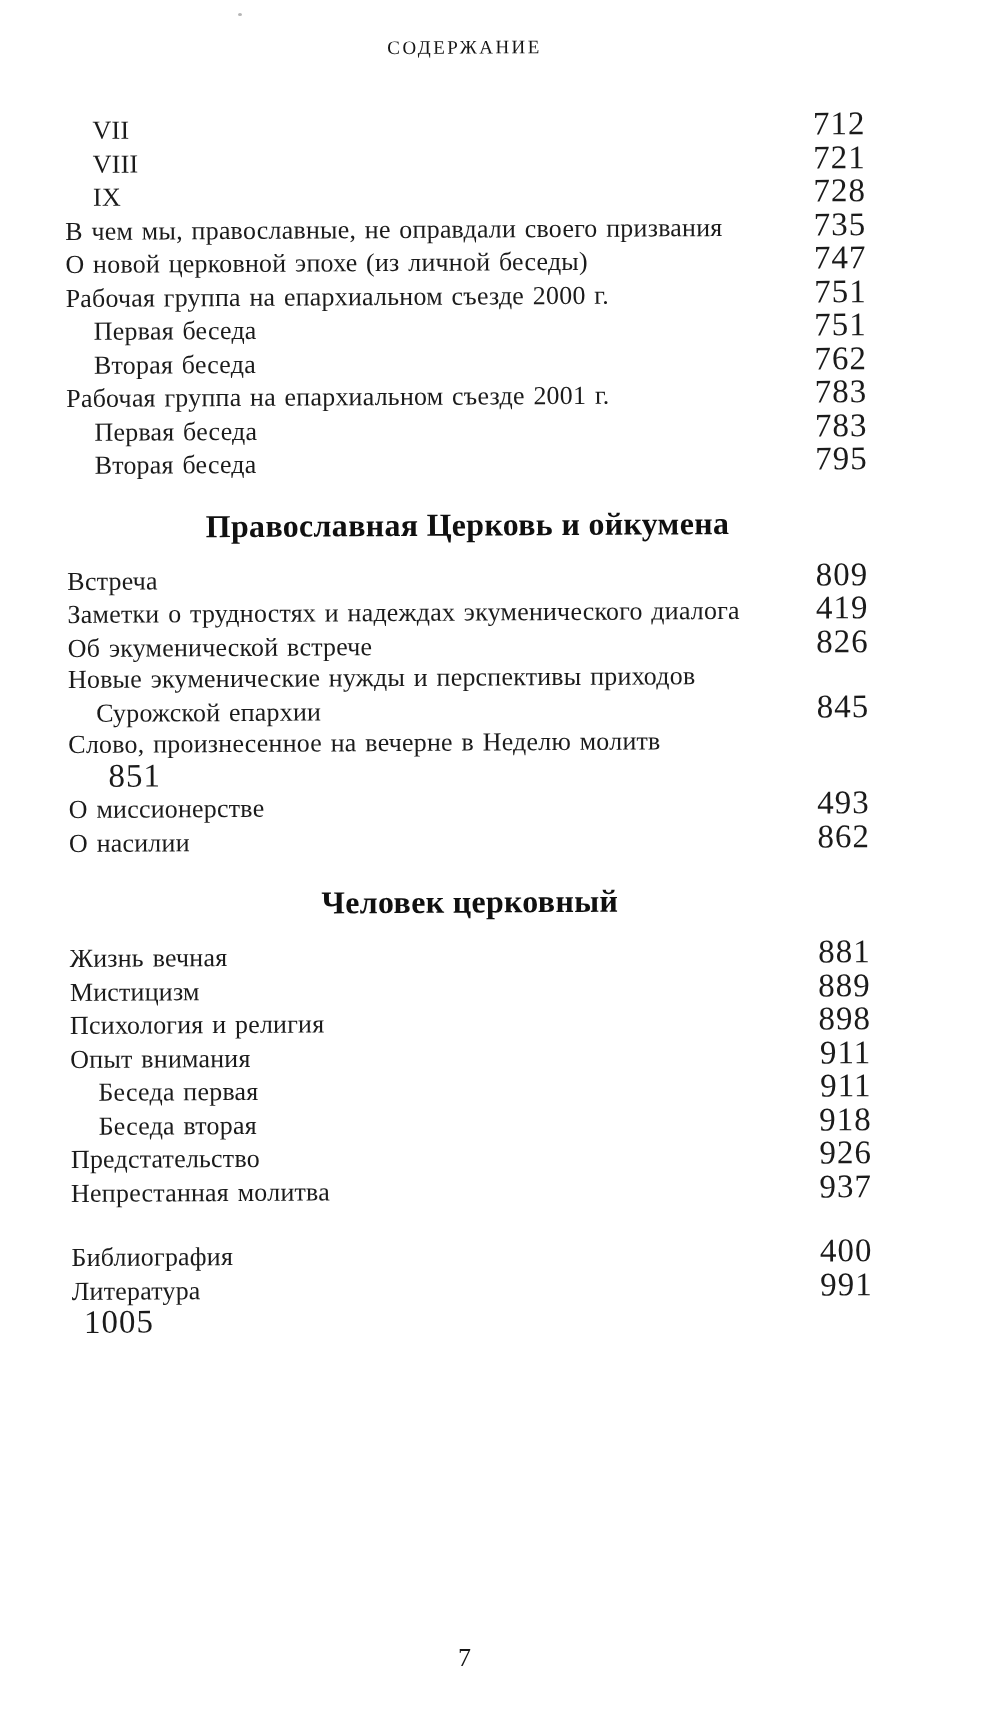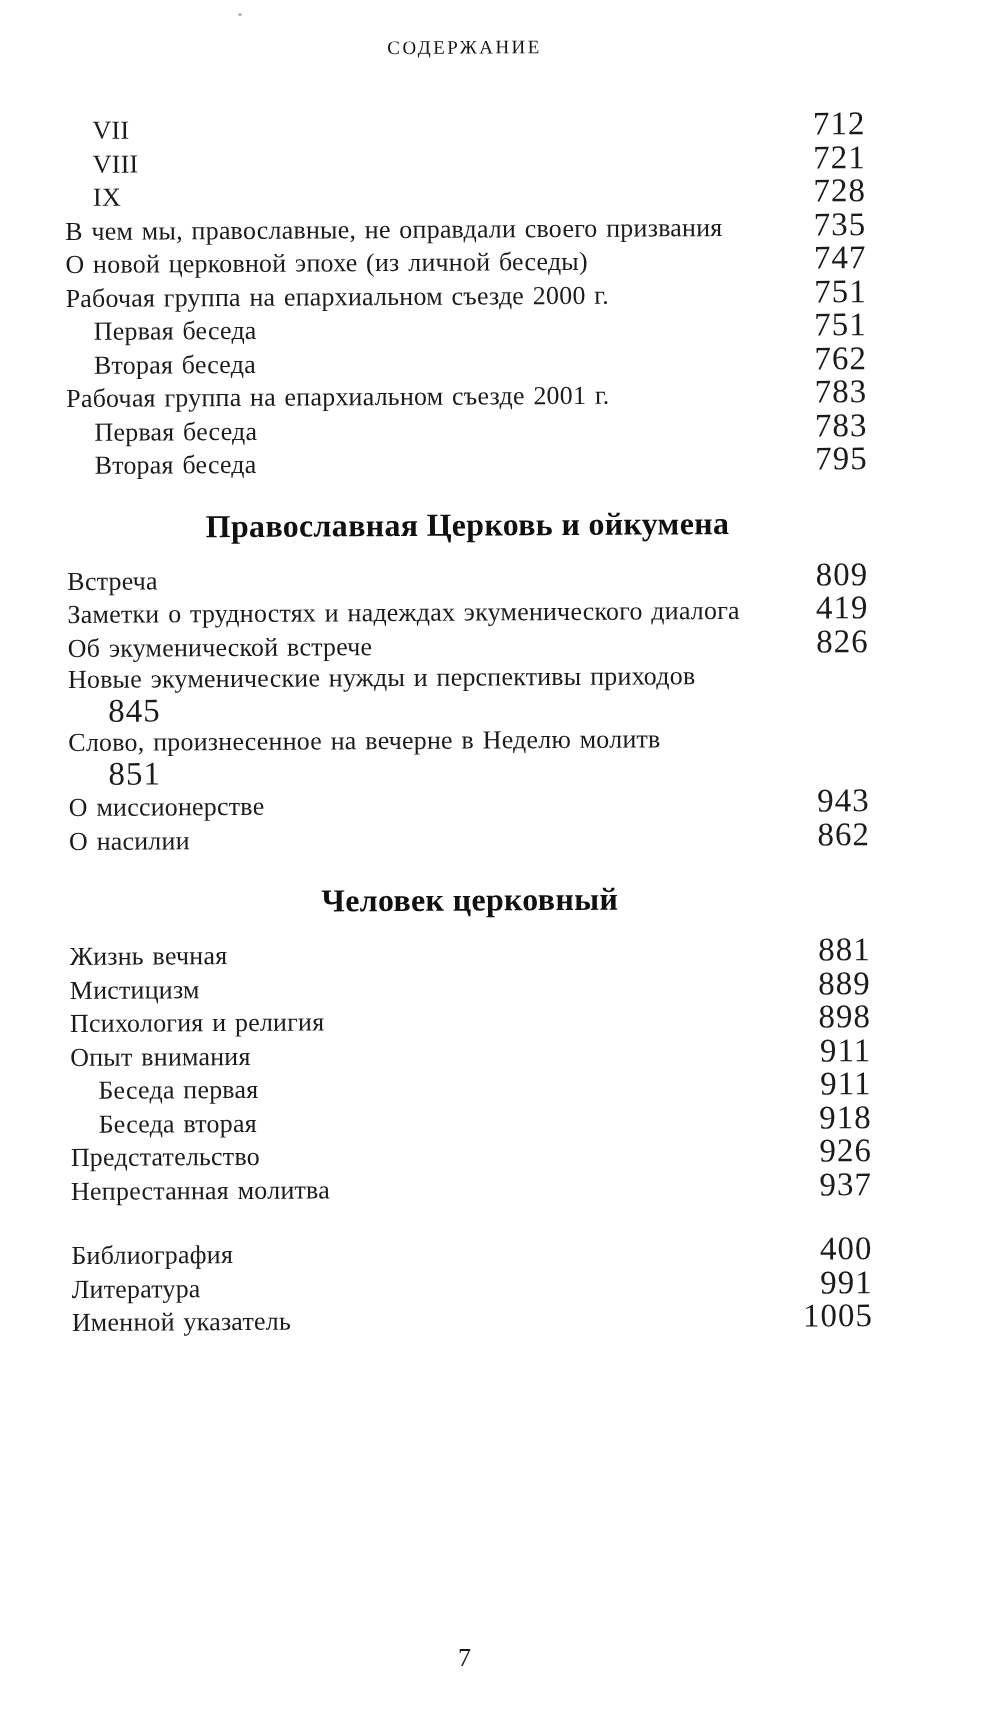--- a/index.html
+++ b/index.html
@@ -143,32 +143,33 @@
           </div>
           <div class="toc-row indent-0">
             <span class="toc-label">Об экуменической встрече</span>
             <span class="toc-page">826</span>
           </div>
           <div class="toc-row indent-0">
             <span class="toc-label">Новые экуменические нужды и перспективы приходов</span>
             <span class="toc-page"></span>
           </div>
           <div class="toc-row indent-1">
+            <span class="toc-label">Сурожской епархии</span>
             <span class="toc-page">845</span>
           </div>
           <div class="toc-row indent-0">
             <span class="toc-label">Слово, произнесенное на вечерне в Неделю молитв</span>
             <span class="toc-page"></span>
           </div>
           <div class="toc-row indent-1">
             <span class="toc-page">851</span>
           </div>
           <div class="toc-row indent-0">
             <span class="toc-label">О миссионерстве</span>
-            <span class="toc-page">943</span>
+            <span class="toc-page">493</span>
           </div>
           <div class="toc-row indent-0">
             <span class="toc-label">О насилии</span>
             <span class="toc-page">862</span>
           </div>
         </div>
         <div class="toc-section">
           <div class="section-heading">Человек церковный</div>
           <div class="toc-row indent-0">
             <span class="toc-label">Жизнь вечная</span>
@@ -206,21 +207,20 @@
         <div class="toc-section extra-gap">
           <div class="toc-row indent-0">
             <span class="toc-label">Библиография</span>
             <span class="toc-page">400</span>
           </div>
           <div class="toc-row indent-0">
             <span class="toc-label">Литература</span>
             <span class="toc-page">991</span>
           </div>
           <div class="toc-row indent-0">
-            <span class="toc-label">Именной указатель</span>
             <span class="toc-page">1005</span>
           </div>
         </div>
       </div>
   </div>
 
   <div class="footer-page">7</div>
 </div>
 
 </body></html>

